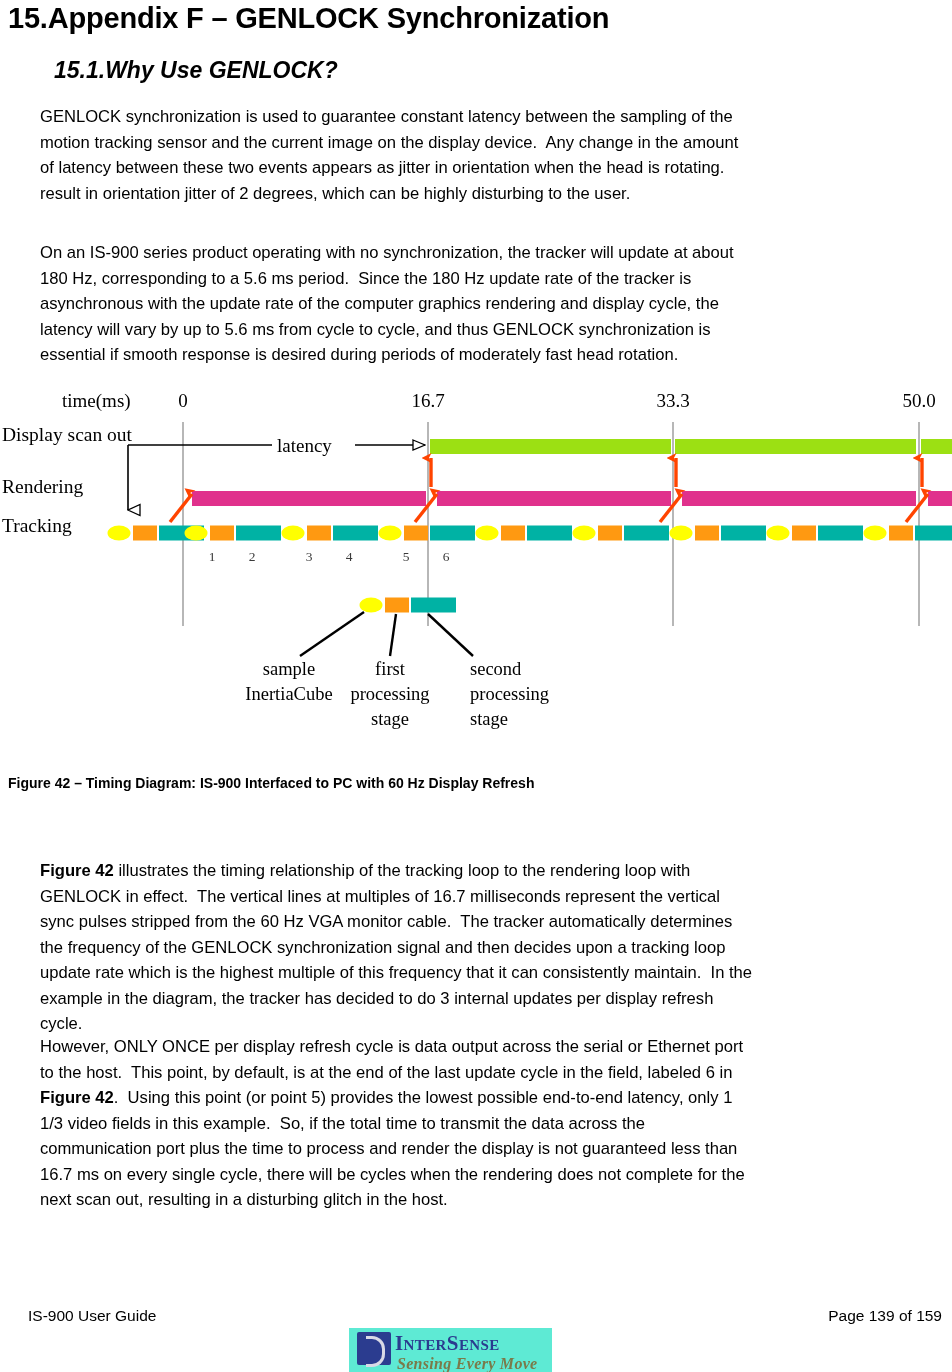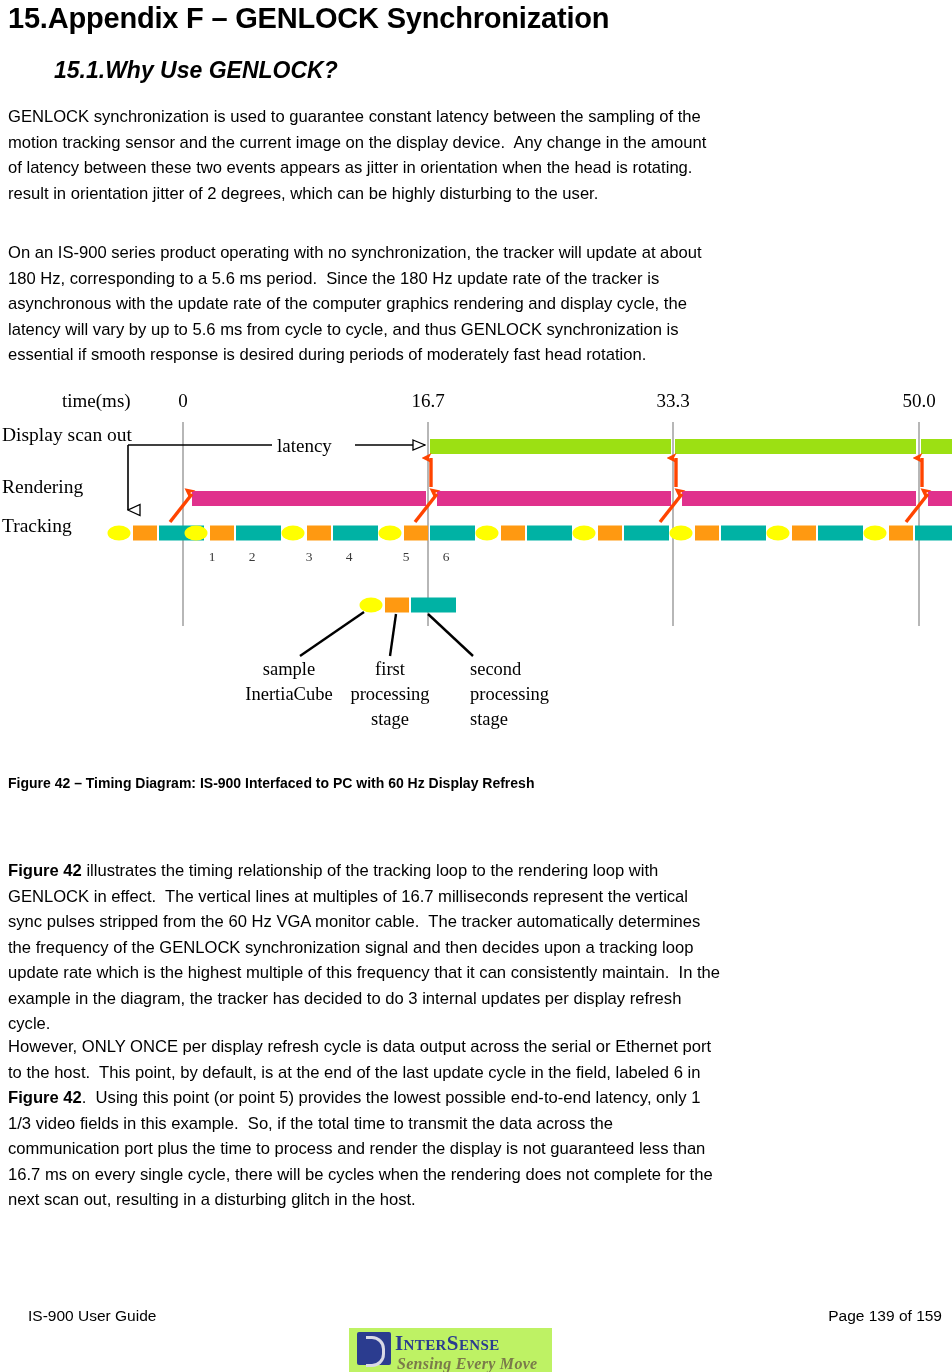--- a/index.html
+++ b/index.html
@@ -47,21 +47,21 @@
 
   
   .para {
     position: absolute;
     left: 8px;
     width: 930px;
     font-size: 16.6px;
     line-height: 25.5px;
     color: #000;
   }
-  .para .ln { display: block; white-space: pre; }
+  .para .ln { display: block; white-space: pre; margin-left: 32px; }
   .para b { font-weight: bold; }
 
   #para1 { top: 104px; }
   #para2 { top: 240px; }
   #para4 { top: 858px; }
   #para5 { top: 1034px; }
 
   
   .figcap {
     position: absolute;
@@ -108,21 +108,21 @@
     font-size: 15.5px;
     white-space: pre;
     text-align: right;
   }
   .footer-logo {
     position: absolute;
     left: 349px;
     top: 1328px;
     width: 203px;
     height: 44px;
-    background: #bef264;
+    background: #5eead4;
     overflow: hidden;
   }
   .logo-inner {
     position: relative;
     width: 100%;
     height: 100%;
   }
   .logo-mark {
     position: absolute;
     left: 8px; top: 4px;

